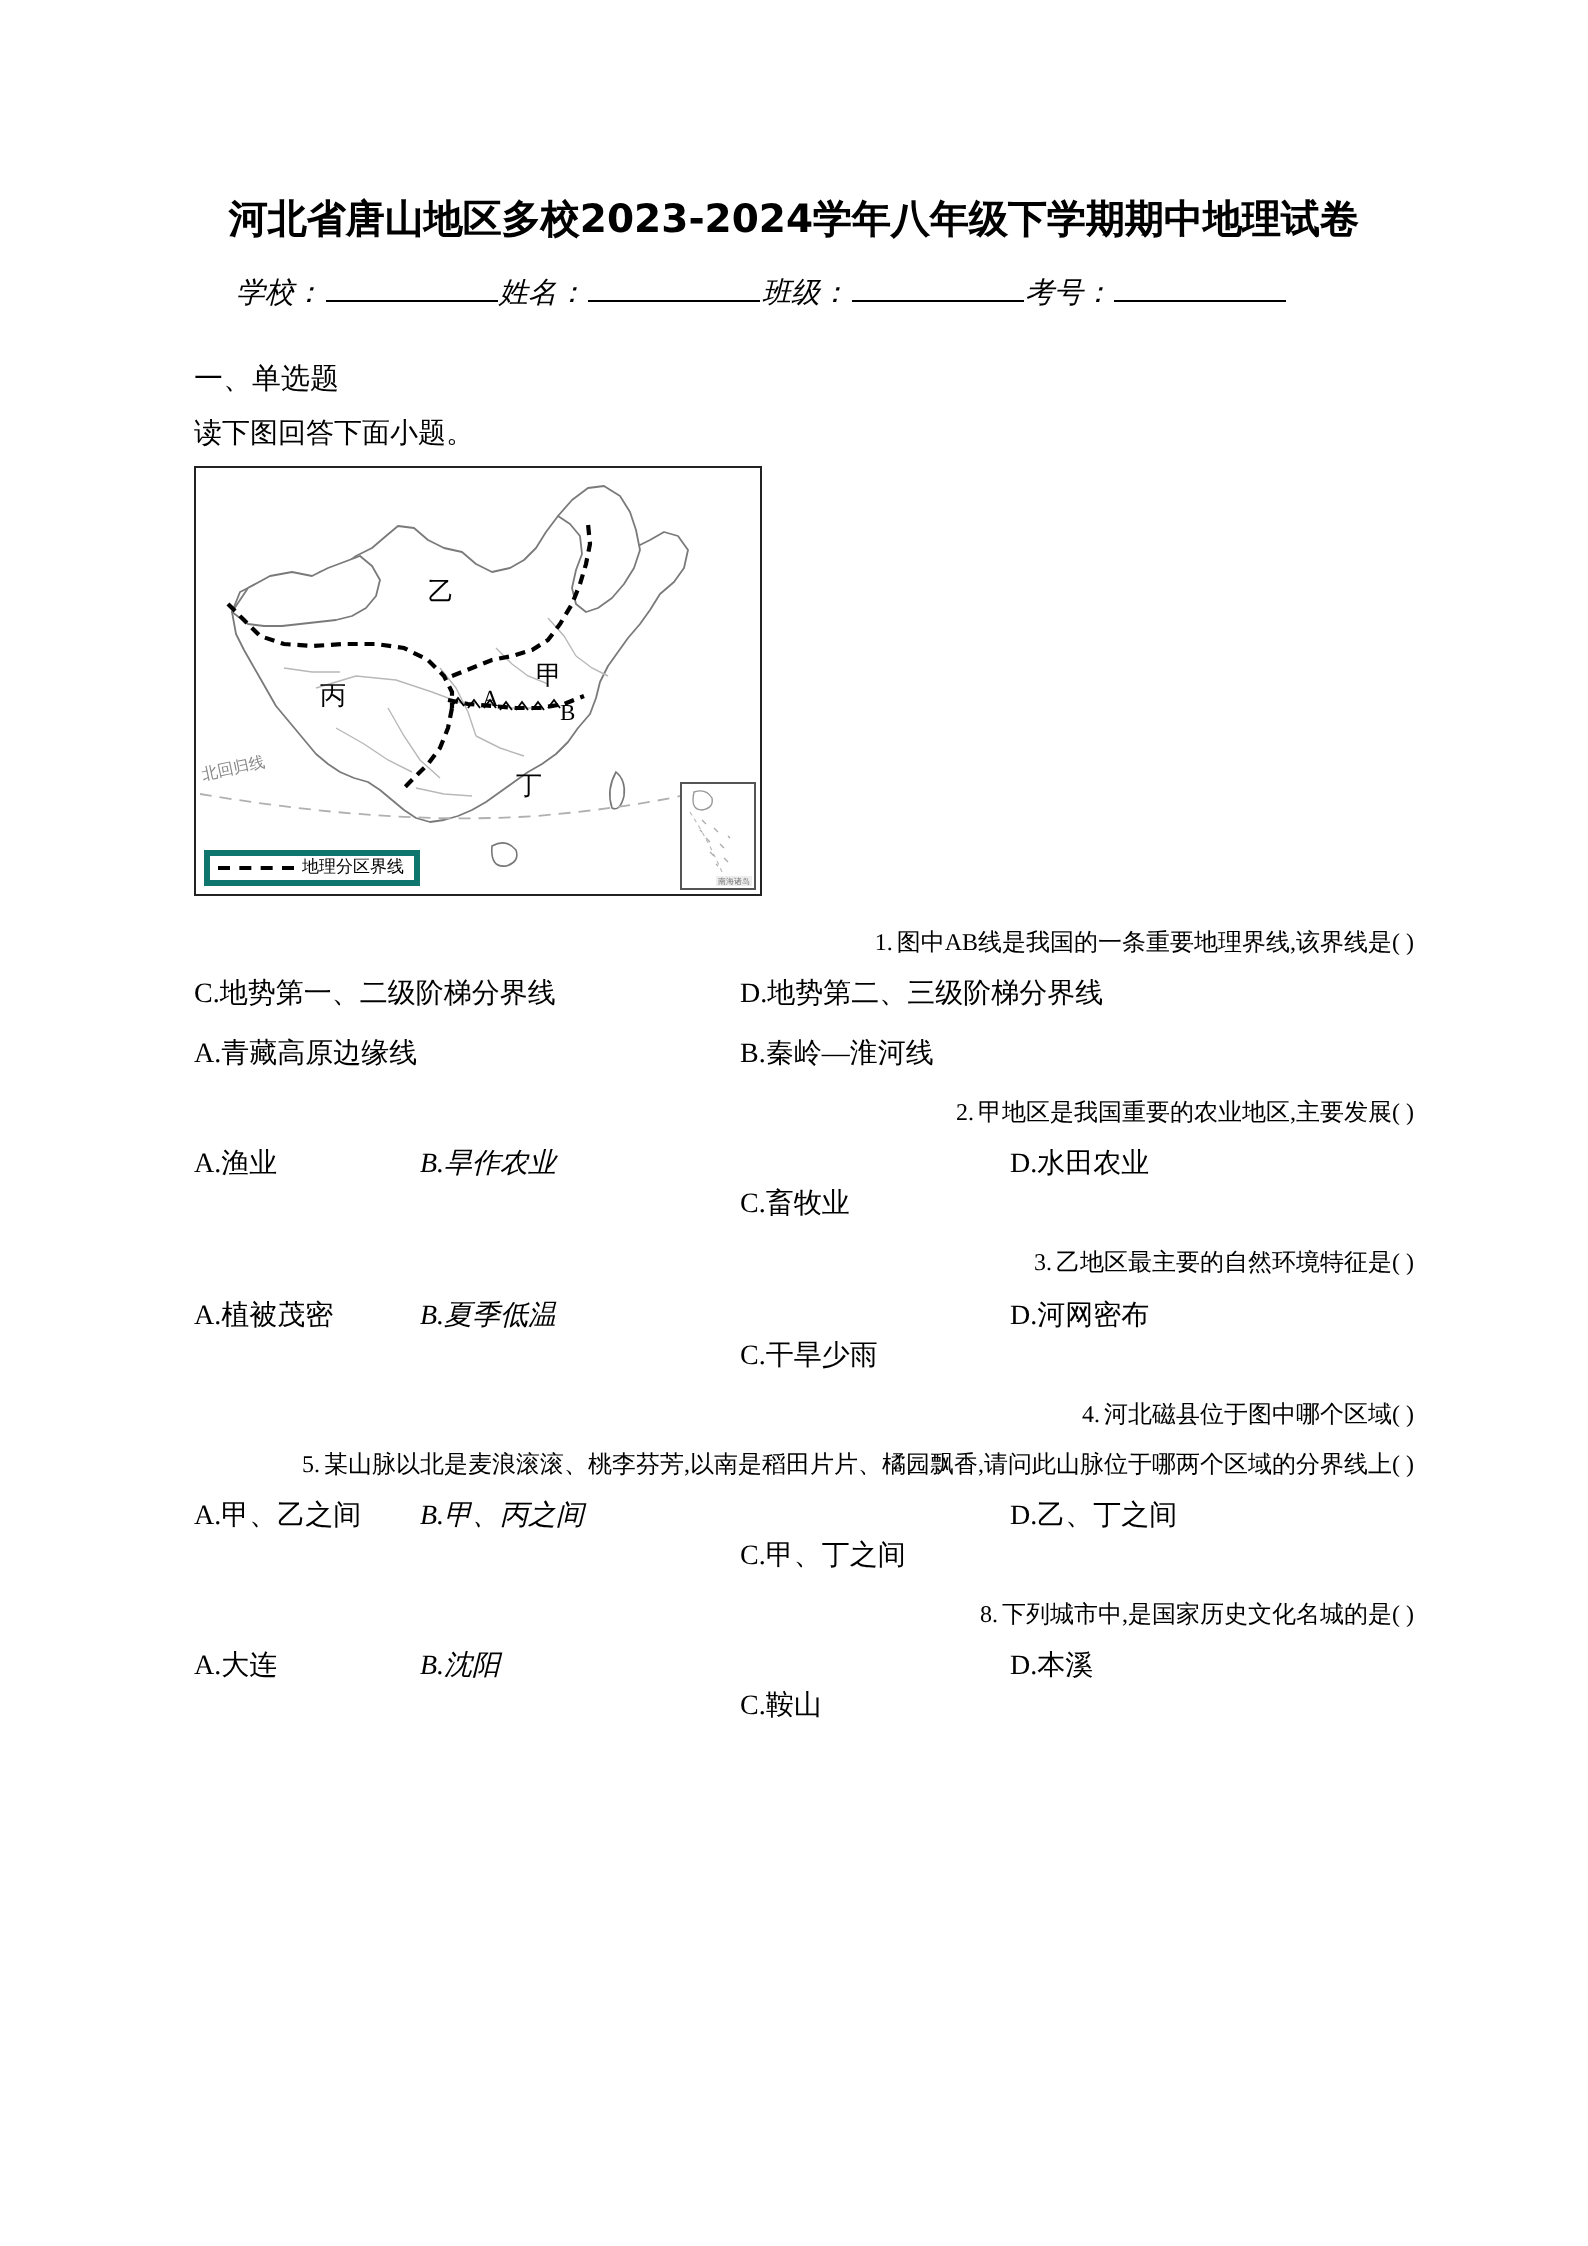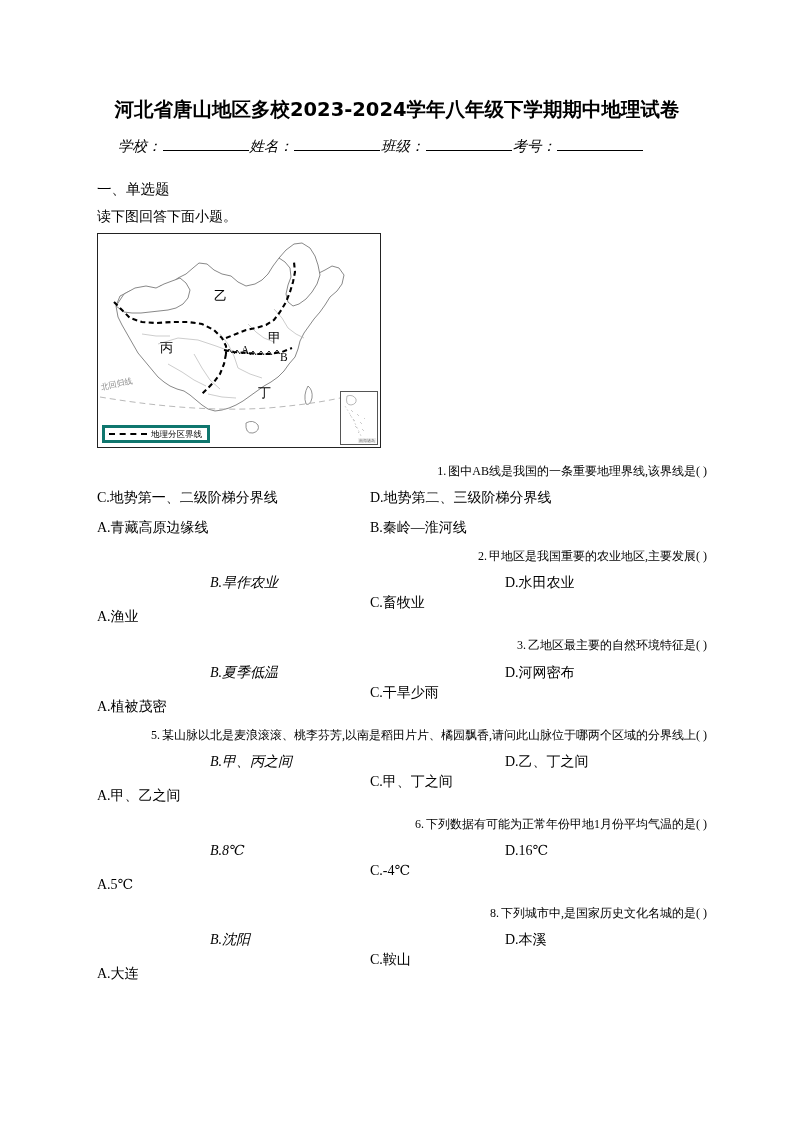--- a/index.html
+++ b/index.html
@@ -167,21 +167,21 @@
     text-align: right;
   }
   .q-num { margin-right: 2px; }
   .opts {
     display: flex;
     font-size: 14px;
     line-height: 1.5;
     font-family: "Liberation Serif", "DejaVu Serif", serif;
     margin-bottom: 9px;
   }
-  .opts.cols4 > .opt:nth-child(1) { width: 113px; margin-top: 34px; }
+  .opts.cols4 > .opt:nth-child(1) { width: 113px; }
   .opts.cols4 > .opt:nth-child(2) { width: 160px; font-style: italic; }
   .opts.cols4 > .opt:nth-child(3) { width: 135px; margin-top: 20px; }
   .opts.cols4 > .opt:nth-child(4) { width: auto; }
   .opts.cols2 > .opt:nth-child(1) { width: 273px; }
   .opts.cols2 > .opt:nth-child(2) { width: auto; }
   .opt { white-space: nowrap; }
 </style>
 </head>
 <body>
 
@@ -340,41 +340,33 @@
       <div class="q-stem"><span class="q-num">3.</span><span>乙地区最主要的自然环境特征是(  )</span></div>
       <div class="opts cols4">
         <span class="opt">A.植被茂密</span>
         <span class="opt">B.夏季低温</span>
         <span class="opt">C.干旱少雨</span>
         <span class="opt">D.河网密布</span>
       </div>
     </div>
 
     <div class="q-block">
+      <div class="q-stem"><span class="q-num">4.</span><span>河北磁县位于图中哪个区域(  )</span></div>
     </div>
 
     <div class="q-block">
       <div class="q-stem"><span class="q-num">5.</span><span>某山脉以北是麦浪滚滚、桃李芬芳,以南是稻田片片、橘园飘香,请问此山脉位于哪两个区域的分界线上(  )</span></div>
       <div class="opts cols4">
         <span class="opt">A.甲、乙之间</span>
         <span class="opt">B.甲、丙之间</span>
         <span class="opt">C.甲、丁之间</span>
         <span class="opt">D.乙、丁之间</span>
       </div>
     </div>
 
-    <div class="q-block">
-      <div class="q-stem"><span class="q-num">6.</span><span>下列数据有可能为正常年份甲地1月份平均气温的是(  )</span></div>
-      <div class="opts cols4">
-        <span class="opt">A.5℃</span>
-        <span class="opt">B.8℃</span>
-        <span class="opt">C.-4℃</span>
-        <span class="opt">D.16℃</span>
-      </div>
-    </div>
 
 
     <div class="q-block">
       <div class="q-stem"><span class="q-num">8.</span><span>下列城市中,是国家历史文化名城的是(  )</span></div>
       <div class="opts cols4">
         <span class="opt">A.大连</span>
         <span class="opt">B.沈阳</span>
         <span class="opt">C.鞍山</span>
         <span class="opt">D.本溪</span>
       </div>

